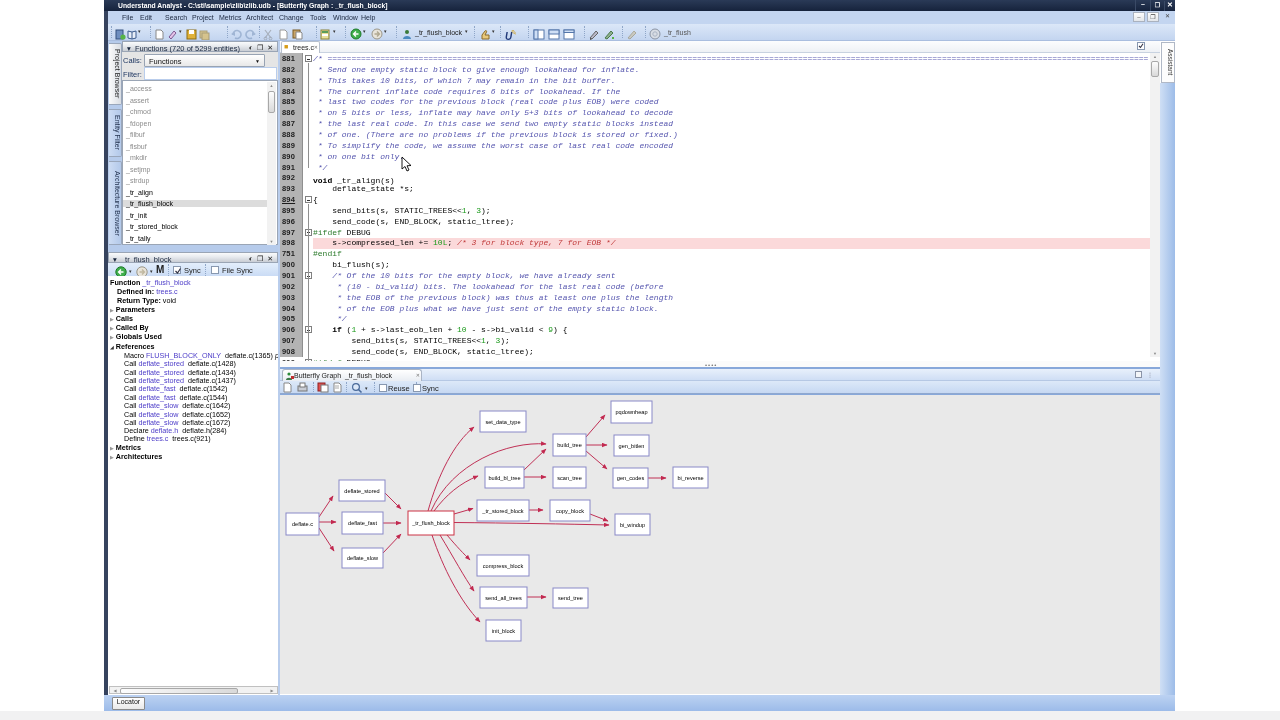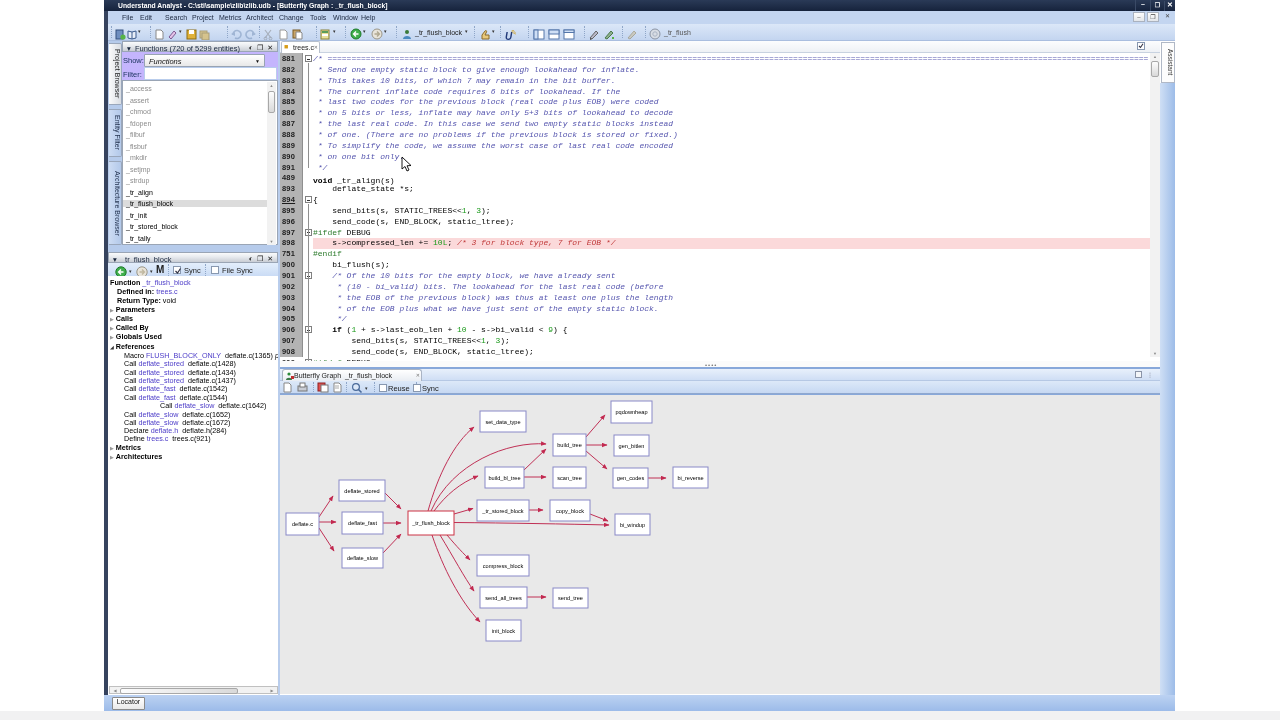--- a/index.html
+++ b/index.html
@@ -22,21 +22,21 @@
   .tdrop { position:absolute; top:4px; font-size:5px; color:#333; }
 
   
   #vtabs { left:108px; top:41px; width:14px; height:211px; background:#b6cbeb; }
   .vtab { position:absolute; left:1px; width:13px; background:linear-gradient(90deg,#fbfbfb,#d9dde3);
     border:1px solid #9aa7bb; border-left:none; border-radius:0 2px 2px 0;
     writing-mode:vertical-rl; font-size:7px; color:#222; text-align:center; }
   .vtab.inactive { background:linear-gradient(90deg,#cddcf3,#b3c9ea); color:#23324e; }
 
   
-  #funcpanel { left:122px; top:41px; width:156px; height:204px; background:#c4b5fd; }
+  #funcpanel { left:122px; top:41px; width:156px; height:204px; background:#e5e5e5; }
   .phead { position:absolute; left:0; top:0; width:100%; height:11px;
     background:linear-gradient(#fafbfc 0%,#e7eaee 45%,#c9cdd4 100%); border:1px solid #9aa5b5;
     font-size:7.5px; color:#16243c; }
   .phicons { position:absolute; right:3px; top:1.5px; font-size:7px; color:#222; letter-spacing:1px; }
   #showrow { left:1px; top:15px; font-size:7.5px; color:#1d3560; }
   #showcombo { left:22px; top:13px; width:121px; height:13px; background:linear-gradient(#fff,#e8e8e8);
     border:1px solid #98a3b3; border-radius:1px; font-size:7.5px; color:#111; }
   #filterrow { left:1px; top:29px; font-size:7.5px; color:#1d3560; }
   #filterinput { left:22px; top:26px; width:133px; height:13px; background:#fff; border:1px solid #b9cdec; }
   #funclist { left:0px; top:39px; width:156px; height:165px; background:#fff; border:1px solid #9aa5b5;
@@ -254,23 +254,23 @@
     <div class="vtab" style="top:2px; height:62px;">Project Browser</div>
     <div class="vtab inactive" style="top:68px; height:48px;">Entity Filter</div>
     <div class="vtab inactive" style="top:120px; height:84px;">Architecture Browser</div>
   </div>
 
   <div class="abs" id="funcpanel">
     <div class="phead">
         <span style="position:absolute;left:4px;top:2px;">▾&nbsp; Functions (720 of 5299 entities)</span>
       <span class="phicons">◐&nbsp;❐&nbsp;✕</span>
       </div>
-    <div class="abs" id="showrow">Show:</div>
+    <div class="abs" id="showrow">Calls:</div>
     <div class="abs" id="showcombo">
-        <span style="position:absolute;left:4px;top:2px;font-style:italic;">Functions</span>
+        <span style="position:absolute;left:4px;top:2px;">Functions</span>
       <span style="position:absolute;right:4px;top:3px;font-size:5px;">▼</span>
       </div>
     <div class="abs" id="filterrow">Filter:</div>
     <div class="abs" id="filterinput"></div>
     <div class="abs" id="funclist">
       <div class="fitem fgray" style="top:4px;">_access</div>
       <div class="fitem fgray" style="top:15.5px;">_assert</div>
       <div class="fitem fgray" style="top:27px;">_chmod</div>
       <div class="fitem fgray" style="top:38.5px;">_fdopen</div>
       <div class="fitem fgray" style="top:50px;">_filbuf</div>
@@ -329,21 +329,21 @@
       <div class="irow" style="left:2px; top:38px;"><span class="tri">▶</span> <span class="ib">Calls</span></div>
       <div class="irow" style="left:2px; top:47px;"><span class="tri">▶</span> <span class="ib">Called By</span></div>
       <div class="irow" style="left:2px; top:56px;"><span class="tri">▶</span> <span class="ib">Globals Used</span></div>
       <div class="irow" style="left:2px; top:66px;"><span class="tri" style="color:#333;">◢</span> <span class="ib">References</span></div>
       <div class="irow" style="left:16px; top:75px;">Macro <span class="lnk">FLUSH_BLOCK_ONLY</span>&nbsp; deflate.c(1365) <i>poin</i></div>
       <div class="irow" style="left:16px; top:83px;">Call <span class="lnk">deflate_stored</span>&nbsp; deflate.c(1428)</div>
       <div class="irow" style="left:16px; top:92px;">Call <span class="lnk">deflate_stored</span>&nbsp; deflate.c(1434)</div>
       <div class="irow" style="left:16px; top:100px;">Call <span class="lnk">deflate_stored</span>&nbsp; deflate.c(1437)</div>
       <div class="irow" style="left:16px; top:108px;">Call <span class="lnk">deflate_fast</span>&nbsp; deflate.c(1542)</div>
       <div class="irow" style="left:16px; top:117px;">Call <span class="lnk">deflate_fast</span>&nbsp; deflate.c(1544)</div>
-      <div class="irow" style="left:16px; top:125px;margin-left:36px;">Call <span class="lnk">deflate_slow</span>&nbsp; deflate.c(1642)</div>
+      <div class="irow" style="left:16px; top:125px;">Call <span class="lnk">deflate_slow</span>&nbsp; deflate.c(1642)</div>
       <div class="irow" style="left:16px; top:134px;">Call <span class="lnk">deflate_slow</span>&nbsp; deflate.c(1652)</div>
       <div class="irow" style="left:16px; top:142px;">Call <span class="lnk">deflate_slow</span>&nbsp; deflate.c(1672)</div>
       <div class="irow" style="left:16px; top:150px;">Declare <span class="lnk">deflate.h</span>&nbsp; deflate.h(284)</div>
       <div class="irow" style="left:16px; top:158px;">Define <span class="lnk">trees.c</span>&nbsp; trees.c(921)</div>
       <div class="irow" style="left:2px; top:167px;"><span class="tri">▶</span> <span class="ib">Metrics</span></div>
       <div class="irow" style="left:2px; top:176px;"><span class="tri">▶</span> <span class="ib">Architectures</span></div>
     </div>
   </div>
 
   <div class="sb abs" style="left:109px; top:686px; width:169px; height:8px; border:1px solid #c0c0c0;">
@@ -369,21 +369,21 @@
 <div class="lnum" style="top:11.8px;">882</div>
 <div class="lnum" style="top:22.7px;">883</div>
 <div class="lnum" style="top:33.5px;">884</div>
 <div class="lnum" style="top:44.4px;">885</div>
 <div class="lnum" style="top:55.2px;">886</div>
 <div class="lnum" style="top:66.1px;">887</div>
 <div class="lnum" style="top:77.0px;">888</div>
 <div class="lnum" style="top:87.8px;">889</div>
 <div class="lnum" style="top:98.6px;">890</div>
 <div class="lnum" style="top:109.5px;">891</div>
-<div class="lnum" style="top:120.3px;">489</div>
+<div class="lnum" style="top:120.3px;">892</div>
 <div class="lnum" style="top:131.2px;">893</div>
 <div class="lnum" style="top:142.0px;text-decoration:underline;">894</div>
 <div class="lnum" style="top:152.9px;">895</div>
 <div class="lnum" style="top:163.8px;">896</div>
 <div class="lnum" style="top:174.6px;">897</div>
 <div class="lnum" style="top:185.4px;">898</div>
 <div class="lnum" style="top:196.3px;">751</div>
 <div class="lnum" style="top:207.2px;">900</div>
 <div class="lnum" style="top:218.0px;">901</div>
 <div class="lnum" style="top:228.8px;">902</div>

